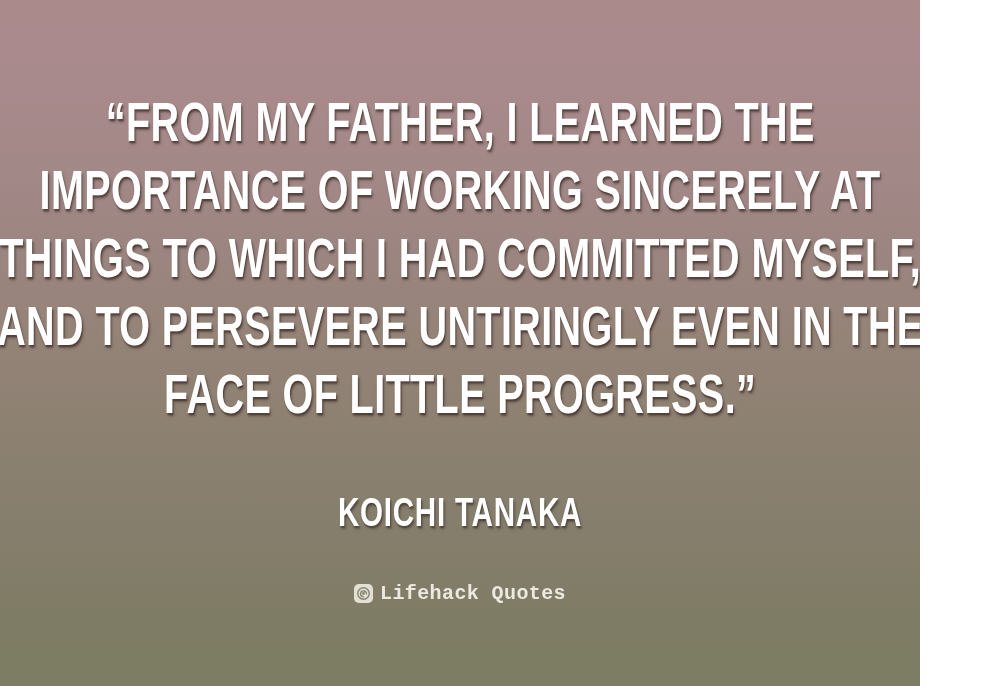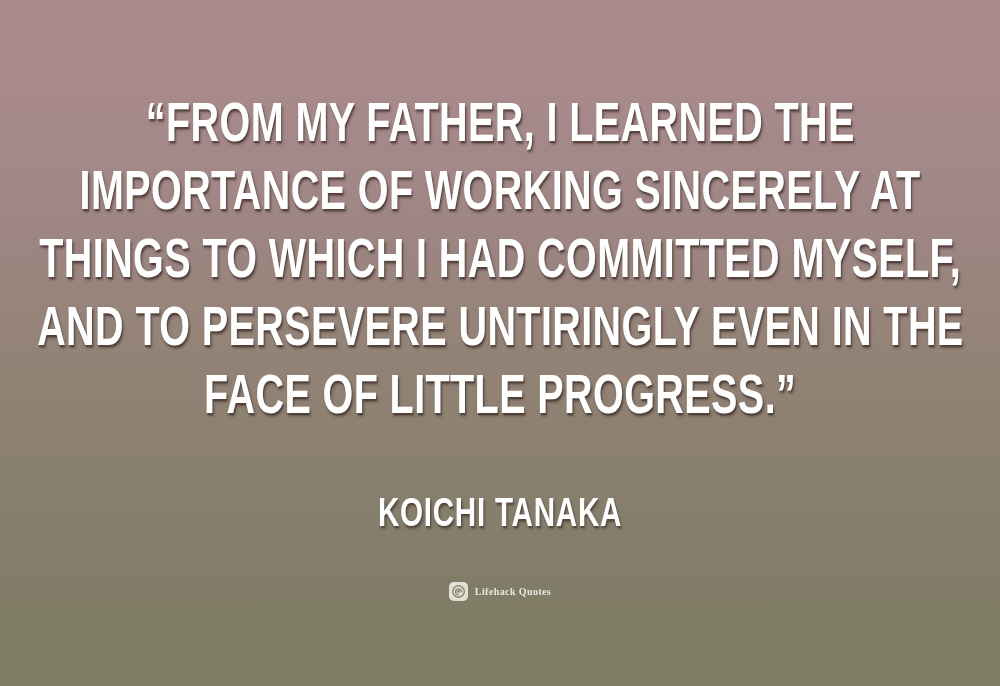--- a/index.html
+++ b/index.html
@@ -8,21 +8,21 @@
   }
   body {
     width: 1000px;
     height: 686px;
     overflow: hidden;
     font-family: "Liberation Sans", sans-serif;
   }
 
   .quote-card {
     position: relative;
-    width: 1000px;
+    width: 920px;
     height: 686px;
     box-sizing: border-box;
     background: linear-gradient(
       to bottom,
       #ab8a8c 0%,
       #a98a8c 12%,
       #a28887 26%,
       #9b8580 38%,
       #948377 50%,
       #8e8172 60%,
@@ -94,23 +94,23 @@
 
   .brand-icon {
     width: 19px;
     height: 19px;
     display: block;
     flex: 0 0 auto;
     opacity: 0.92;
   }
 
   .brand-label {
-    font-family: Liberation Serif, serif;
+    font-family: Liberation Mono, monospace;
     font-weight: bold;
-    font-size: 10px;
+    font-size: 20px;
     letter-spacing: 0.4px;
     color: #ebe9e0;
     white-space: nowrap;
   }
 </style>
 </head>
 <body>
 
 <div class="quote-card">
 

